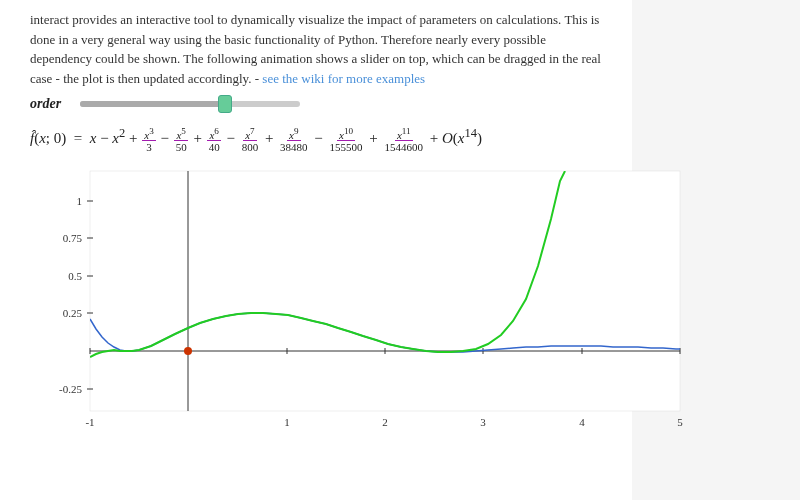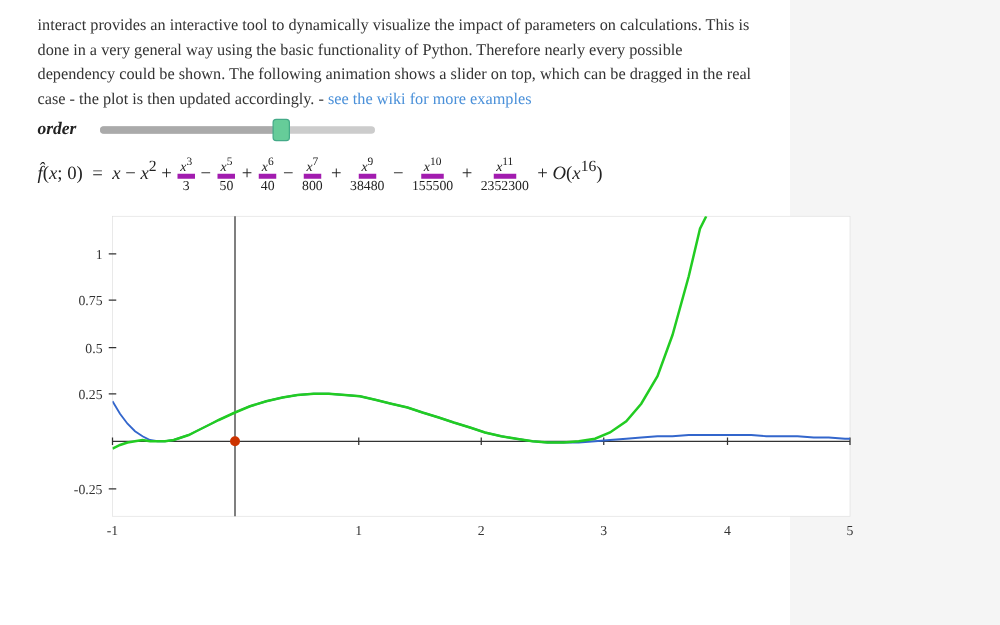--- a/index.html
+++ b/index.html
@@ -79,21 +79,21 @@
     .frac {
       display: inline-flex;
       flex-direction: column;
       align-items: center;
       vertical-align: middle;
       font-size: 11px;
       line-height: 1.1;
       margin: 0 1px;
     }
     .frac-num {
-      border-bottom: 4px solid #a21caf;
+      border-bottom: 1px solid #a21caf;
       padding: 0 2px;
     }
     .frac-den {
       padding: 0 2px;
     }
     .chart-area {
       position: relative;
       width: 680px;
       margin: 0 auto;
       height: 280px;
@@ -150,23 +150,23 @@
           <span class="frac-den">38480</span>
         </span>
       −
       <span class="frac">
           <span class="frac-num"><i>x</i><sup>10</sup></span>
           <span class="frac-den">155500</span>
         </span>
       +
       <span class="frac">
           <span class="frac-num"><i>x</i><sup>11</sup></span>
-          <span class="frac-den">2352300</span>
-        </span>
-      + <i>O</i>(<i>x</i><sup>16</sup>)
+          <span class="frac-den">1544600</span>
+        </span>
+      + <i>O</i>(<i>x</i><sup>14</sup>)
     </span>
   </div>
 
   <div class="chart-area">
     <svg class="plot" viewBox="0 0 680 280">
 
       <rect x="60" y="10" width="590" height="240" fill="white" stroke="#ddd" stroke-width="0.5"></rect>
 
       <line x1="57" y1="40" x2="63" y2="40" stroke="#333" stroke-width="1"></line>
       <text x="52" y="44" text-anchor="end" font-size="11" fill="#333">1</text>

